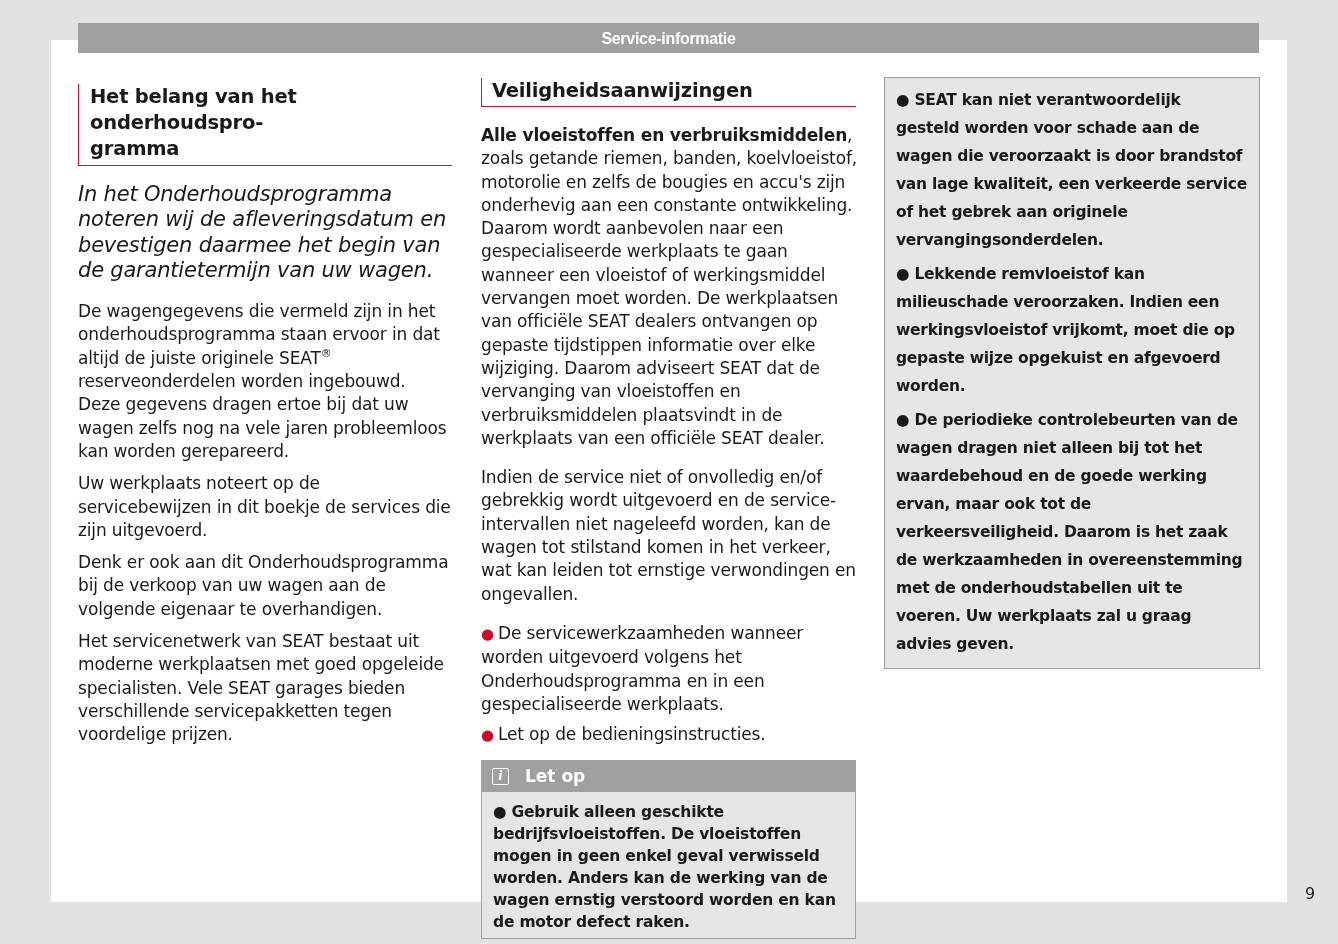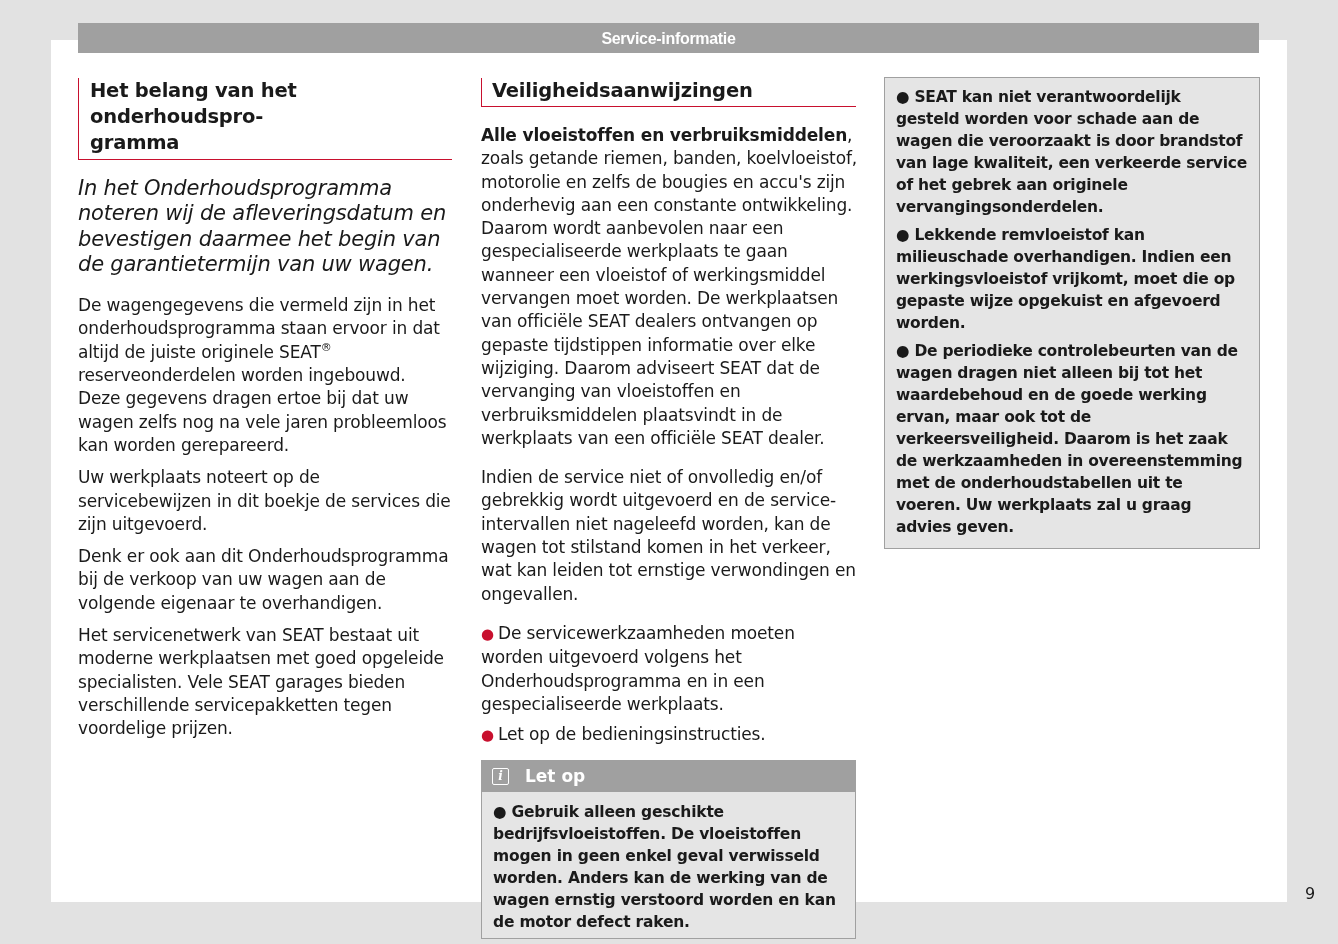--- a/index.html
+++ b/index.html
@@ -9,21 +9,21 @@
   }
   .page {
     position: absolute; left: 51px; top: 40px; width: 1236px; height: 862px; background: #ffffff;
   }
   .header-bar {
     position: absolute; left: 78px; top: 23px; width: 1181px; height: 30px; background: #a0a0a0;
     color: #fff; font-family: "Liberation Sans", sans-serif; font-weight: bold; font-size: 16px;
     text-align: center; line-height: 31px; letter-spacing: -0.3px;
   }
   .col { position: absolute; }
-  .col1 { left: 78px; top: 78px; width: 374px; }
+  .col1 { left: 78px; top: 84px; width: 374px; }
   .col2 { left: 481px; top: 78px; width: 376px; }
   .col3 { left: 884px; top: 77px; width: 376px; }
 
   .section-title {
     border-left: 1.5px solid #c8102e; border-bottom: 1.5px solid #c8102e;
     padding: 0 0 2px 11px; font-weight: bold; font-size: 19.5px; line-height: 26px; color: #1a1a1a;
     letter-spacing: -0.2px;
   }
   .col1 .section-title { padding-bottom: 3px; }
   .col2 .section-title { padding-left: 10px; width: 364px; }
@@ -50,21 +50,21 @@
   .info-icon {
     display: inline-block; width: 15px; height: 15px; border: 1.5px solid #fff; border-radius: 2px;
     font-family: "DejaVu Serif", serif; font-style: italic; font-size: 12px; line-height: 15px;
     text-align: center; margin-right: 16px;
   }
   .note-body { padding: 9px 10px 5px 11px; font-weight: bold; font-size: 15.5px; line-height: 22px; letter-spacing: -0.2px; }
 
   .warn-box {
     border: 1.5px solid #a0a0a0; background: #e5e5e5; padding: 8px 10px 4px 11px; width: 353px;
   }
-  .warn-item { font-weight: bold; font-size: 15.5px; line-height: 22px; margin-bottom: 6px; letter-spacing: -0.25px; }
+  .warn-item { font-weight: bold; font-size: 15.5px; line-height: 28px; margin-bottom: 6px; letter-spacing: -0.25px; }
   .page-number {
     position: absolute; left: 1305px; top: 884px; font-size: 16px; color: #1a1a1a;
   }
   sup { font-size: 11px; line-height: 0; }
 </style>
 </head>
 <body>
 
 <div class="page"></div>
 
@@ -80,33 +80,33 @@
   <p class="body">Uw werkplaats noteert op de servicebewijzen in dit boekje de services die zijn uitgevoerd.</p>
   <p class="body">Denk er ook aan dit Onderhoudsprogramma bij de verkoop van uw wagen aan de volgende eigenaar te overhandigen.</p>
   <p class="body">Het servicenetwerk van SEAT bestaat uit moderne werkplaatsen met goed opgeleide specialisten. Vele SEAT garages bieden verschillende servicepakketten tegen voordelige prijzen.</p>
 </div>
 
 <div class="col col2">
   <div class="section-title">Veiligheidsaanwijzingen</div>
   <p class="lead"><b>Alle vloeistoffen en verbruiksmiddelen</b><span>, zoals getande riemen, banden, koelvloeistof, motorolie en zelfs de bougies en accu's zijn onderhevig aan een constante ontwikkeling. Daarom wordt aanbevolen naar een gespecialiseerde werkplaats te gaan wanneer een vloeistof of werkingsmiddel vervangen moet worden. De werkplaatsen van officiële SEAT dealers ontvangen op gepaste tijdstippen informatie over elke wijziging. Daarom adviseert SEAT dat de vervanging van vloeistoffen en verbruiksmiddelen plaatsvindt in de werkplaats van een officiële SEAT dealer.</span></p>
   <p class="body">Indien de service niet of onvolledig en/of gebrekkig wordt uitgevoerd en de service-intervallen niet nageleefd worden, kan de wagen tot stilstand komen in het verkeer, wat kan leiden tot ernstige verwondingen en ongevallen.</p>
   <div class="bullet-list">
-    <div class="bullet-item"><span class="red-dot">●</span><span>De servicewerkzaamheden moeten worden uitgevoerd volgens het Onderhoudsprogramma en in een gespecialiseerde werkplaats.</span></div>
+    <div class="bullet-item"><span class="red-dot">●</span><span>De servicewerkzaamheden wanneer worden uitgevoerd volgens het Onderhoudsprogramma en in een gespecialiseerde werkplaats.</span></div>
     <div class="bullet-item"><span class="red-dot">●</span><span>Let op de bedieningsinstructies.</span></div>
   </div>
   <div class="note-box">
     <div class="note-head">
       <span class="info-icon">i</span>
       <span>Let op</span>
     </div>
     <div class="note-body">● <span>Gebruik alleen geschikte bedrijfsvloeistoffen. De vloeistoffen mogen in geen enkel geval verwisseld worden. Anders kan de werking van de wagen ernstig verstoord worden en kan de motor defect raken.</span></div>
   </div>
 </div>
 
 <div class="col col3">
   <div class="warn-box">
     <div class="warn-item">● <span>SEAT kan niet verantwoordelijk gesteld worden voor schade aan de wagen die veroorzaakt is door brandstof van lage kwaliteit, een verkeerde service of het gebrek aan originele vervangingsonderdelen.</span></div>
-    <div class="warn-item">● <span>Lekkende remvloeistof kan milieuschade overhandigen. Indien een werkingsvloeistof vrijkomt, moet die op gepaste wijze opgekuist en afgevoerd worden.</span></div>
+    <div class="warn-item">● <span>Lekkende remvloeistof kan milieuschade veroorzaken. Indien een werkingsvloeistof vrijkomt, moet die op gepaste wijze opgekuist en afgevoerd worden.</span></div>
     <div class="warn-item">● <span>De periodieke controlebeurten van de wagen dragen niet alleen bij tot het waardebehoud en de goede werking ervan, maar ook tot de verkeersveiligheid. Daarom is het zaak de werkzaamheden in overeenstemming met de onderhoudstabellen uit te voeren. Uw werkplaats zal u graag advies geven.</span></div>
   </div>
 </div>
 
 <div class="page-number">9</div>
 
 </body></html>

